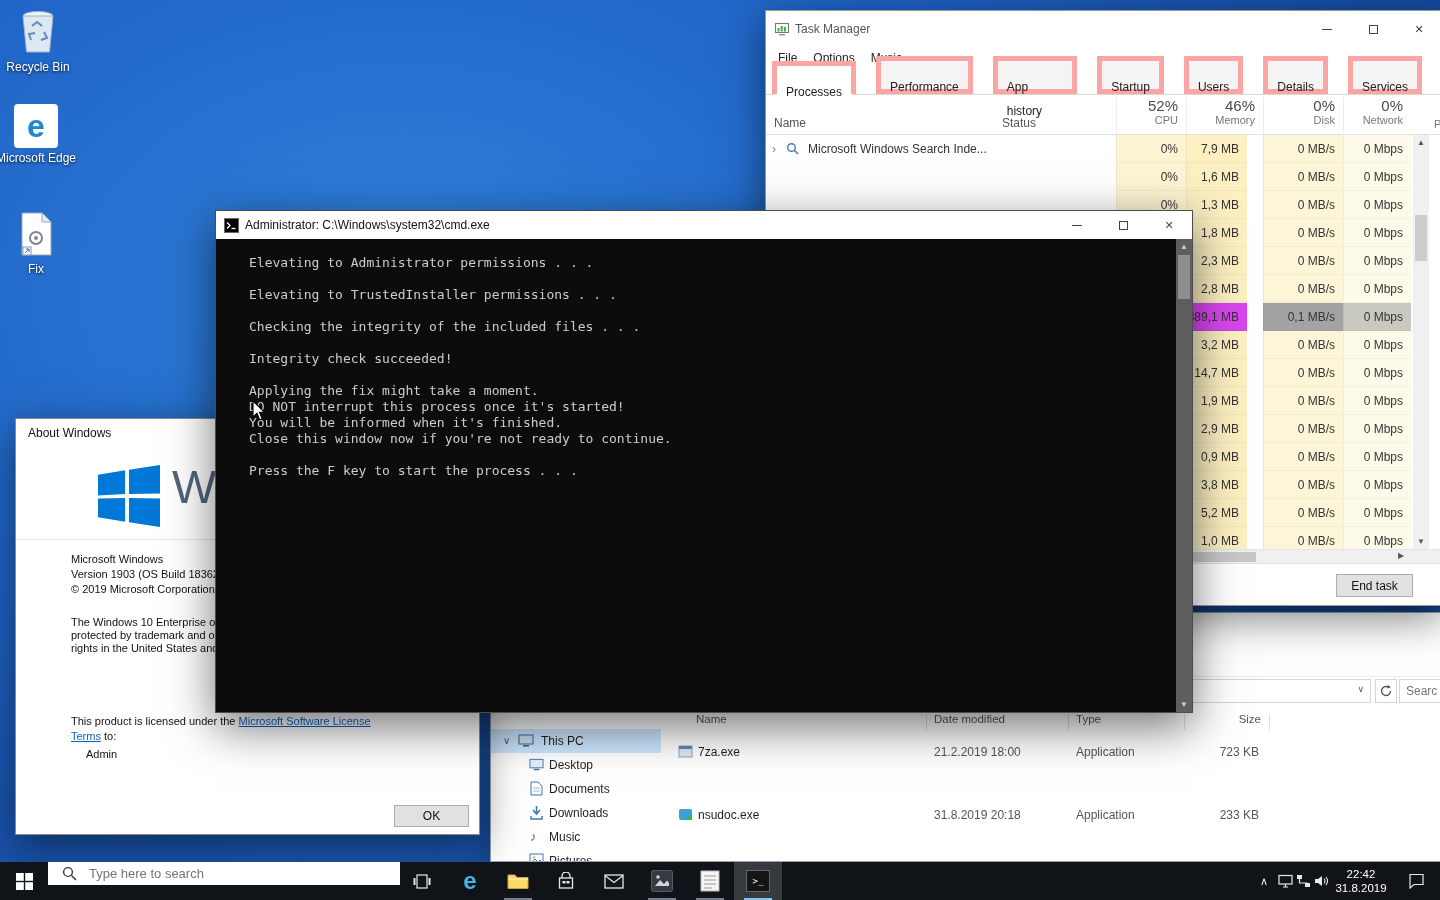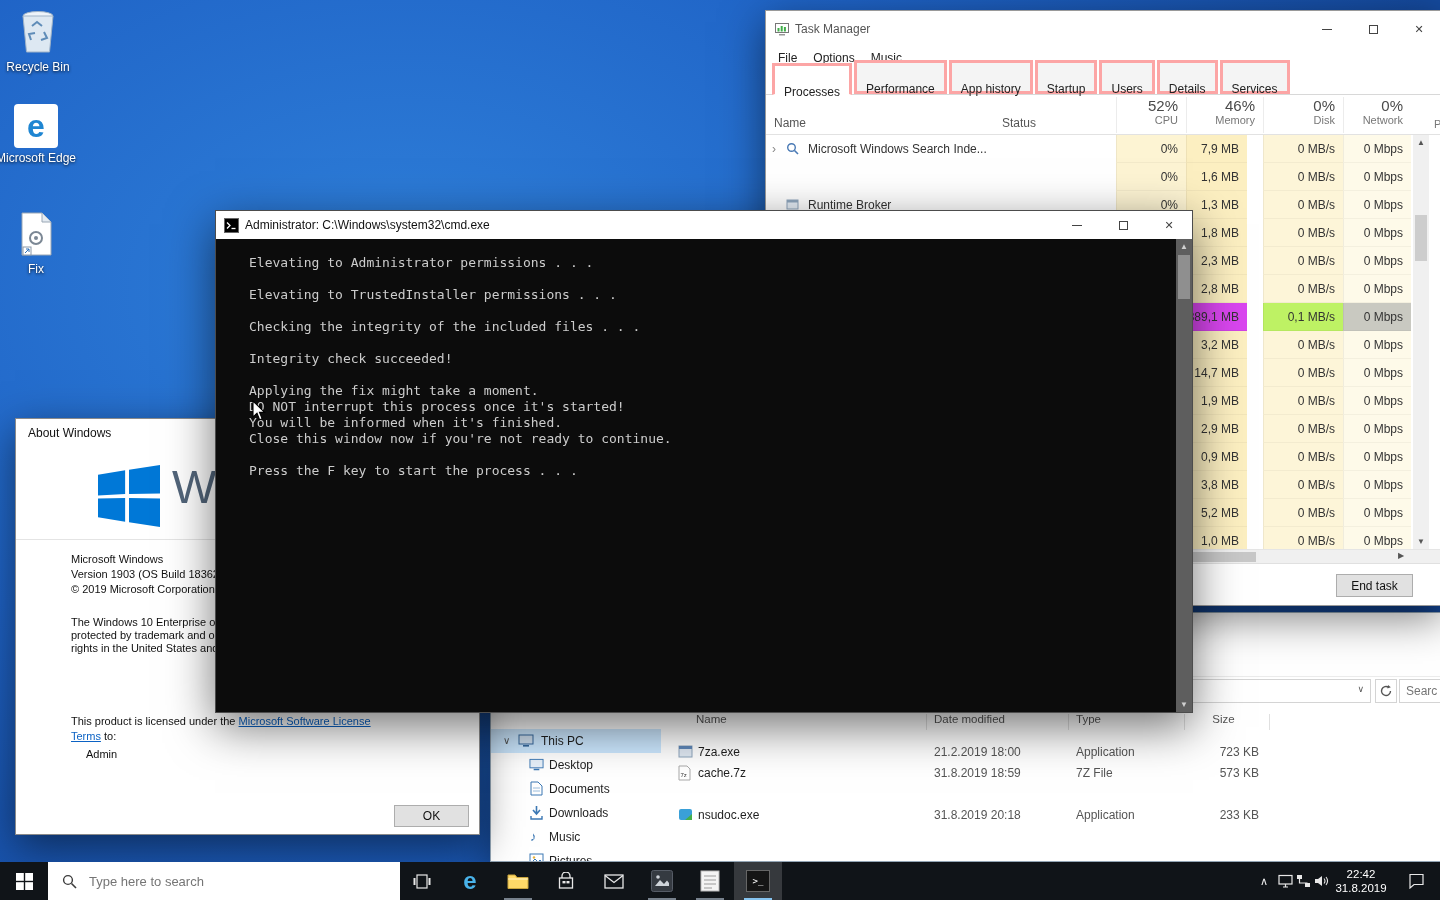--- a/index.html
+++ b/index.html
@@ -16,40 +16,40 @@
 
 .dicon{position:absolute;width:84px;text-align:center;color:#fff;font-size:12px}
 .dicon .lbl{text-shadow:0 1px 3px rgba(0,0,0,.85);line-height:14px;margin-top:3px}
 .edgetile{width:44px;height:44px;background:#fff;border-radius:4px;margin:0 auto;display:flex;align-items:center;justify-content:center;font-weight:bold;font-size:32px;color:#1f86d2}
 
 #tm{left:765px;top:10px;width:678px;height:596px;border:1px solid #9a9a9a;z-index:30}
 #tm .title{font-size:12px;color:#555;margin-left:6px}
 #tm-menu{position:absolute;top:36px;left:0;right:0;height:22px;display:flex;align-items:center;padding-left:4px;font-size:12px;color:#222}
 #tm-menu .mi{padding:0 8px}
 #tm-tabs{position:absolute;top:58px;left:0;right:0;height:26px;display:flex;align-items:flex-end;padding-left:6px;border-bottom:1px solid #d8d8d8;font-size:12px;color:#222}
-.tab{height:25px;line-height:24px;padding:14px 9px;border:3px solid #fca5a5;background:#f4f4f4;margin-right:2px}
+.tab{height:25px;line-height:24px;padding:14px 9px;border:5px solid #fca5a5;background:#f4f4f4;margin-right:20px}
 .tab.active{background:#fff;border-bottom:1px solid #fff;margin-bottom:-1px;height:26px}
 #tm-head{position:absolute;top:84px;left:0;width:678px;height:40px;border-bottom:1px solid #e2e2e2;font-size:12px;color:#555}
 #tm-head .big{display:block;font-size:15px;color:#4a4a4a}
 #tm-head .sml{display:block;font-size:11px;color:#777}
 .hnum{position:absolute;top:2px;height:36px;text-align:right;padding-right:8px;border-left:1px solid #ececec}
 #tm-rows{position:absolute;top:124px;left:0;width:678px;height:414px;overflow:hidden}
 .tmrow{position:absolute;left:0;width:645px;height:28px}
 .tc{position:absolute;top:0;height:28px;line-height:28px;font-size:12px;color:#333;white-space:nowrap;overflow:hidden}
 .cn{left:0;width:232px;padding-left:22px}
 .cs{left:232px;width:118px}
 .hc{text-align:right;padding-right:8px;border-left:1px solid rgba(0,0,0,.05);border-bottom:1px solid rgba(0,0,0,.04)}
 .ccpu{left:350px;width:70px;background:#fdf4d3}
 .cmem{left:420px;width:61px;background:#fcefc1}
 .cdisk{left:497px;width:80px;background:#fdf5d8}
 .cnet{left:577px;width:68px;background:#fefae9}
 .sel .cn,.sel .cs{background:#cfcfcf}
 .sel .ccpu{background:#d4cfb0}
 .sel .cmem{background:#d946ef}
-.sel .cdisk{background:#bef264}
+.sel .cdisk{background:#a3a3a3}
 .sel .cnet{background:#c9c9c1}
 .chev{position:absolute;left:6px;color:#888;font-size:12px}
 .picon{position:absolute;left:20px;top:7px}
 .cn .ptxt{padding-left:20px}
 #tm-vsb{position:absolute;left:647px;top:124px;width:16px;height:414px;background:#f0f0f0;font-size:8px;color:#555;text-align:center}
 #tm-vsb .thumb{position:absolute;left:2px;right:2px;top:80px;height:46px;background:#cdcdcd}
 #tm-hsb{position:absolute;left:0;top:538px;width:678px;height:14px;background:#f0f0f0;border-top:1px solid #e5e5e5}
 #tm-hsb .thumb{position:absolute;left:300px;width:190px;top:2px;height:10px;background:#c8c8c8}
 #tm-hsb .ar{position:absolute;left:632px;top:1px;font-size:8px;color:#555}
 #tm-foot{position:absolute;top:552px;left:0;right:0;bottom:0;border-top:1px solid #e0e0e0}
@@ -81,21 +81,21 @@
 .frow span{position:absolute;top:0;white-space:nowrap}
 .fn{left:27px}.fd{left:263px;color:#555}.ft{left:405px;color:#555}
 .fs{left:500px;width:88px;text-align:right;color:#555}
 .hl{background:#cce8ff}
 
 #taskbar{position:absolute;left:0;top:862px;width:1440px;height:38px;background:#101418;z-index:50}
 .slot{position:absolute;top:0;height:38px;display:flex;align-items:center;justify-content:center}
 .slot.open::after{content:"";position:absolute;left:10px;right:10px;bottom:0;height:2px;background:#77818c}
 .slot.active{background:rgba(255,255,255,.16)}
 .slot.active::after{background:#86c4f0}
-#tb-search{position:absolute;left:48px;top:0;width:352px;height:38px;background:#fff;display:flex;align-items:center;padding-left:14px}
+#tb-search{position:absolute;left:48px;top:0;width:352px;height:23px;background:#fff;display:flex;align-items:center;padding-left:14px}
 #tb-search input{border:none;outline:none;font-size:13px;color:#555;margin-left:12px;width:280px;background:transparent}
 .cmdtile{width:24px;height:22px;background:#151515;border:1px solid #666;color:#fff;font-size:9px;font-family:"DejaVu Sans Mono",monospace;display:flex;align-items:center;justify-content:center}
 #clock{position:absolute;left:1328px;top:5px;width:66px;color:#fff;font-size:11.5px;line-height:14px;text-align:center}
 .trayglyph{color:#eee;font-size:11px}
 #cursor{position:absolute;left:252px;top:400px;z-index:60}
 </style>
 </head>
 <body>
 
 <div id="desktop">
@@ -177,45 +177,35 @@
           <rect x="1" y="1" width="13" height="11" fill="#fff" stroke="#3c78b4"></rect>
           <circle cx="5" cy="4.5" r="1.2" fill="#e8b33c"></circle>
           <path d="M2,10 l4,-4 l3,3 l2,-2 l2,2" stroke="#3c78b4" fill="none"></path>
         </svg>
       <span class="sil" style="left:58px">Pictures</span>
     </div>
 
     <span class="exph" style="left:205px">Name</span>
     <span class="exph" style="left:443px">Date modified</span>
     <span class="exph" style="left:585px">Type</span>
-    <span class="exph" style="left:695px;width:75px;text-align:center;display:inline-block">Size</span>
+    <span class="exph" style="left:695px;width:75px;text-align:right;display:inline-block">Size</span>
     <span class="ehsep" style="left:435px"></span>
     <span class="ehsep" style="left:577px"></span>
     <span class="ehsep" style="left:693px"></span>
     <span class="ehsep" style="left:778px"></span>
 
     <div class="frow" style="top:129px">
       <svg style="position:absolute;left:7px;top:3px" width="15" height="14" viewBox="0 0 15 14">
           <rect x="1" y="1" width="13" height="11" fill="#dfe8f2" stroke="#8fa6bd"></rect>
           <rect x="1" y="1" width="13" height="3" fill="#5f87b8"></rect>
         </svg>
       <span class="fn">7za.exe</span>
         <span class="fd">21.2.2019 18:00</span>
         <span class="ft">Application</span>
         <span class="fs">723 KB</span>
-    </div>
-    <div class="frow" style="top:150px">
-      <svg style="position:absolute;left:7px;top:2px" width="13" height="16" viewBox="0 0 13 16">
-          <path d="M1,1 h8 l3,3 v11 h-11 z" fill="#fff" stroke="#a9a9a9"></path>
-          <text x="2.5" y="12" font-size="6" fill="#333">7z</text>
-        </svg>
-      <span class="fn">cache.7z</span>
-        <span class="fd">31.8.2019 18:59</span>
-        <span class="ft">7Z File</span>
-        <span class="fs">573 KB</span>
     </div>
     <div class="frow" style="top:192px">
       <svg style="position:absolute;left:7px;top:3px" width="15" height="14" viewBox="0 0 15 14">
           <rect x="1" y="1" width="13" height="11" rx="2" fill="#3aa0d8"></rect>
           <path d="M1,12 L14,12 L14,6 L7,12 Z" fill="#44b04a"></path>
         </svg>
       <span class="fn">nsudoc.exe</span>
         <span class="fd">31.8.2019 20:18</span>
         <span class="ft">Application</span>
         <span class="fs">233 KB</span>
@@ -318,24 +308,20 @@
         <div class="tc hc cnet">0 Mbps</div>
       </div>
       <div class="tmrow" style="top:28px">
         <div class="tc cs"></div>
         <div class="tc hc ccpu">0%</div>
         <div class="tc hc cmem">1,6 MB</div>
         <div class="tc hc cdisk">0 MB/s</div>
         <div class="tc hc cnet">0 Mbps</div>
       </div>
       <div class="tmrow" style="top:56px">
-        <div class="tc cn"><svg class="picon" width="13" height="13" viewBox="0 0 13 13">
-              <rect x="1" y="2" width="11" height="9" fill="#e6eef6" stroke="#8fa6bd"></rect>
-              <rect x="1" y="2" width="11" height="2.5" fill="#8fa6bd"></rect>
-            </svg><span class="ptxt">Runtime Broker</span></div>
         <div class="tc cs"></div>
         <div class="tc hc ccpu">0%</div>
         <div class="tc hc cmem">1,3 MB</div>
         <div class="tc hc cdisk">0 MB/s</div>
         <div class="tc hc cnet">0 Mbps</div>
       </div>
       <div class="tmrow" style="top:84px">
           <div class="tc cn"></div>
           <div class="tc cs"></div>
           <div class="tc hc ccpu"></div>

